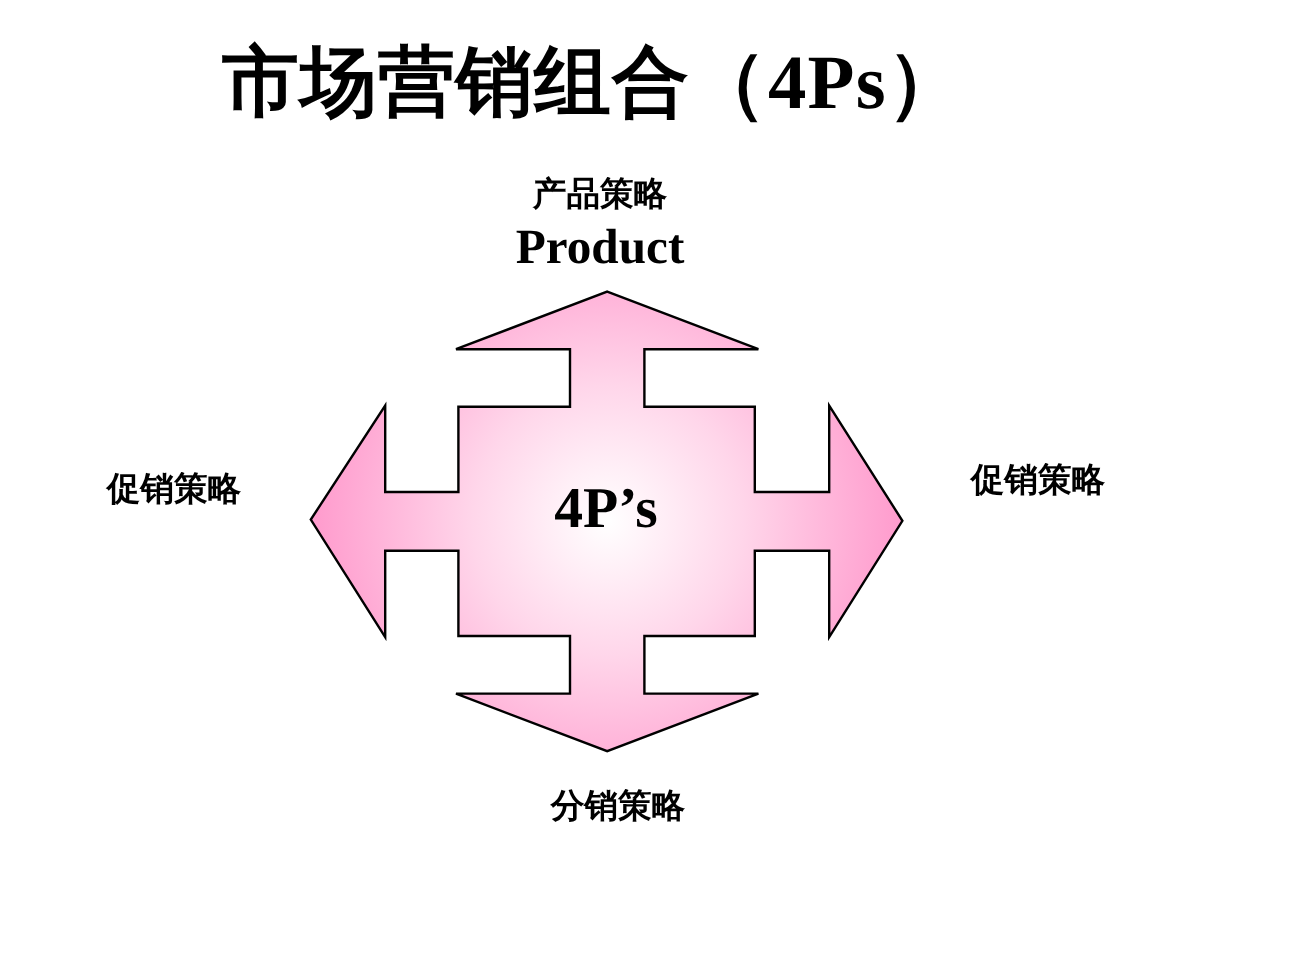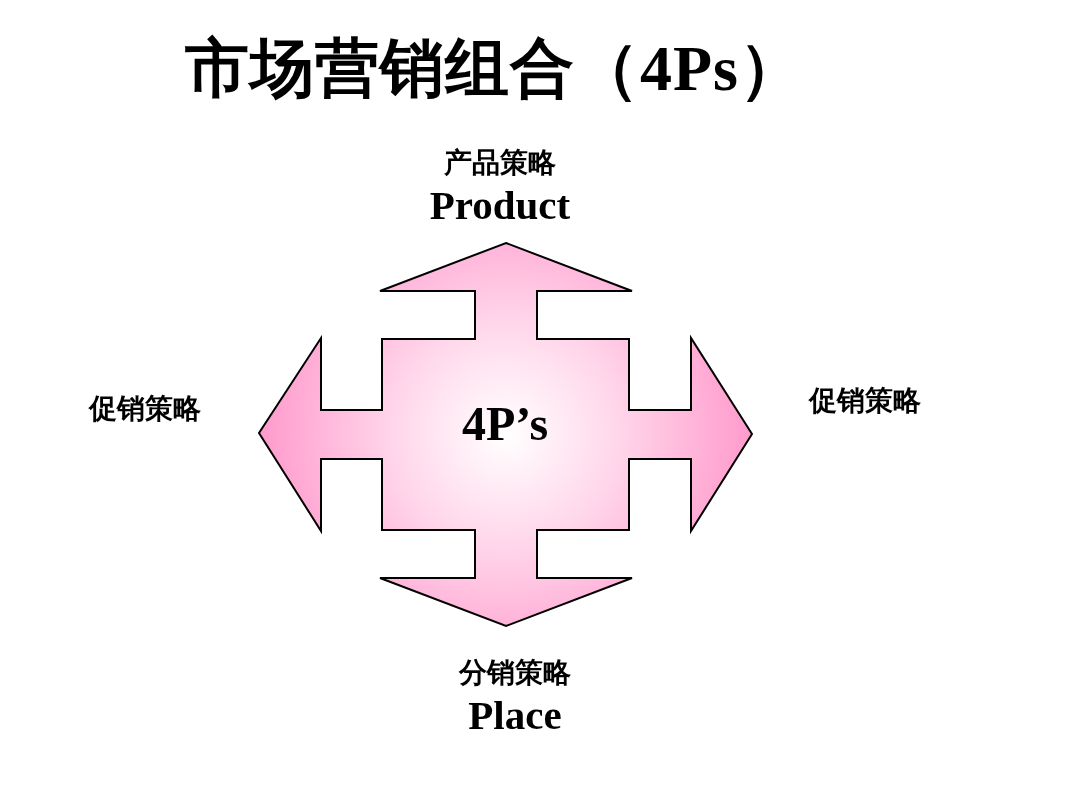--- a/index.html
+++ b/index.html
@@ -44,14 +44,13 @@
 <div class="label" id="lbl-left">
   <span class="zh">促销策略</span>
 </div>
 
 <div class="label" id="lbl-right">
   <span class="zh">促销策略</span>
 </div>
 
 <div class="label" id="lbl-bottom">
   <span class="zh">分销策略</span>
-  <span class="en">Place</span>
 </div>
 
 </body></html>

